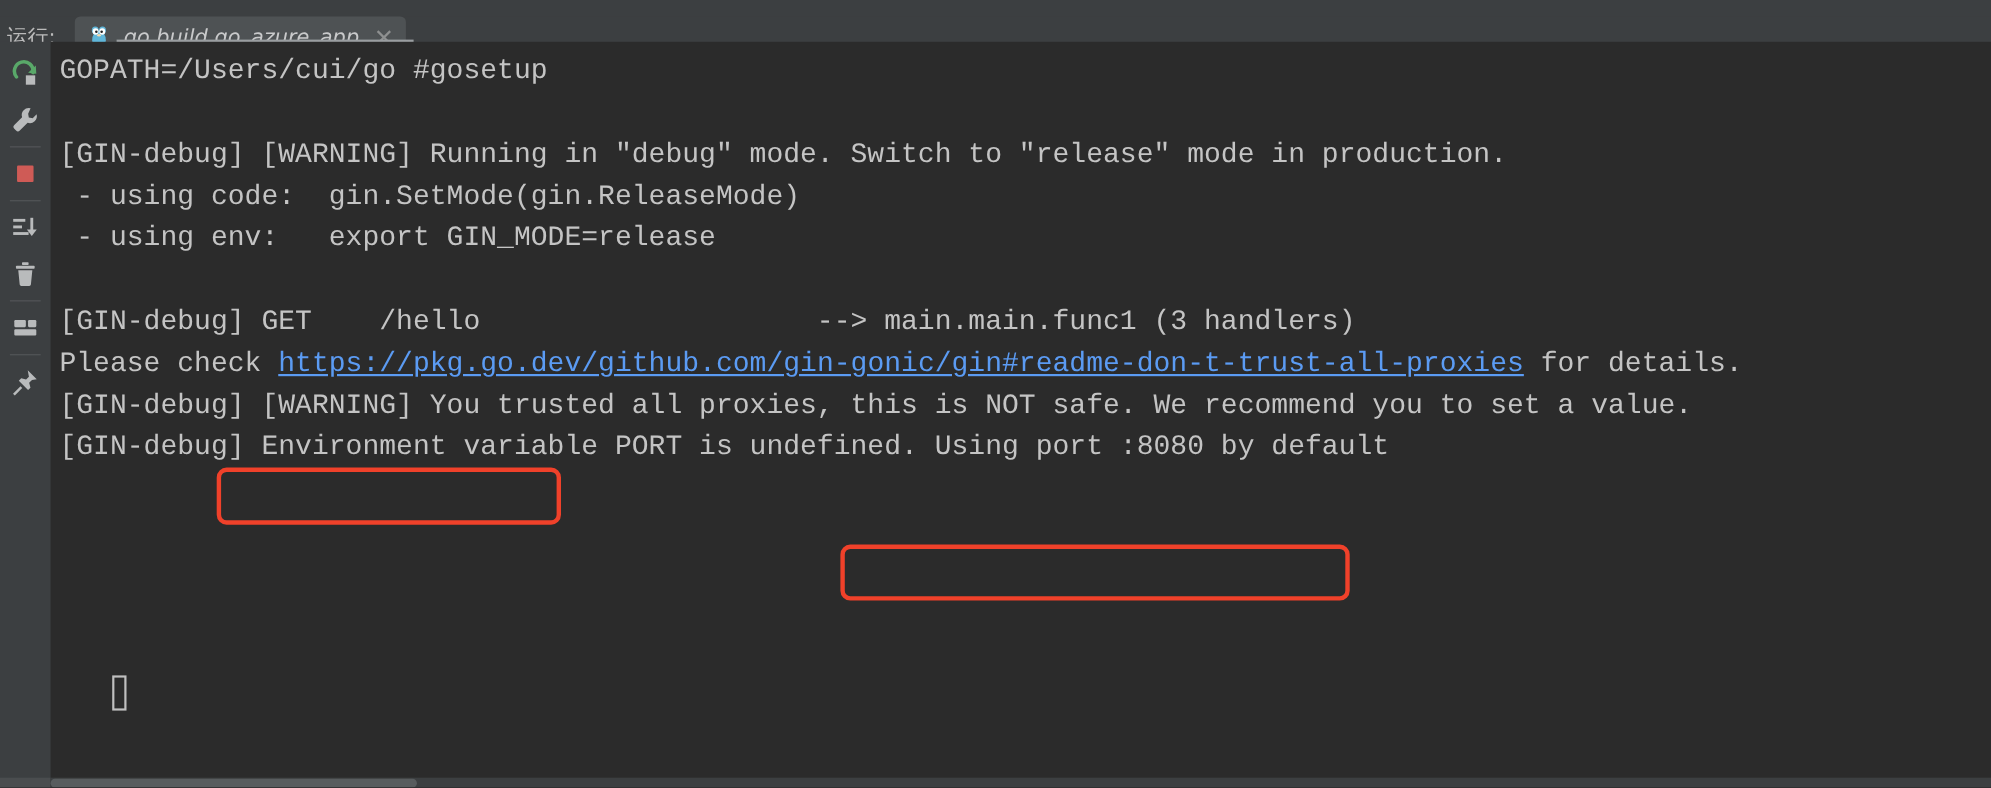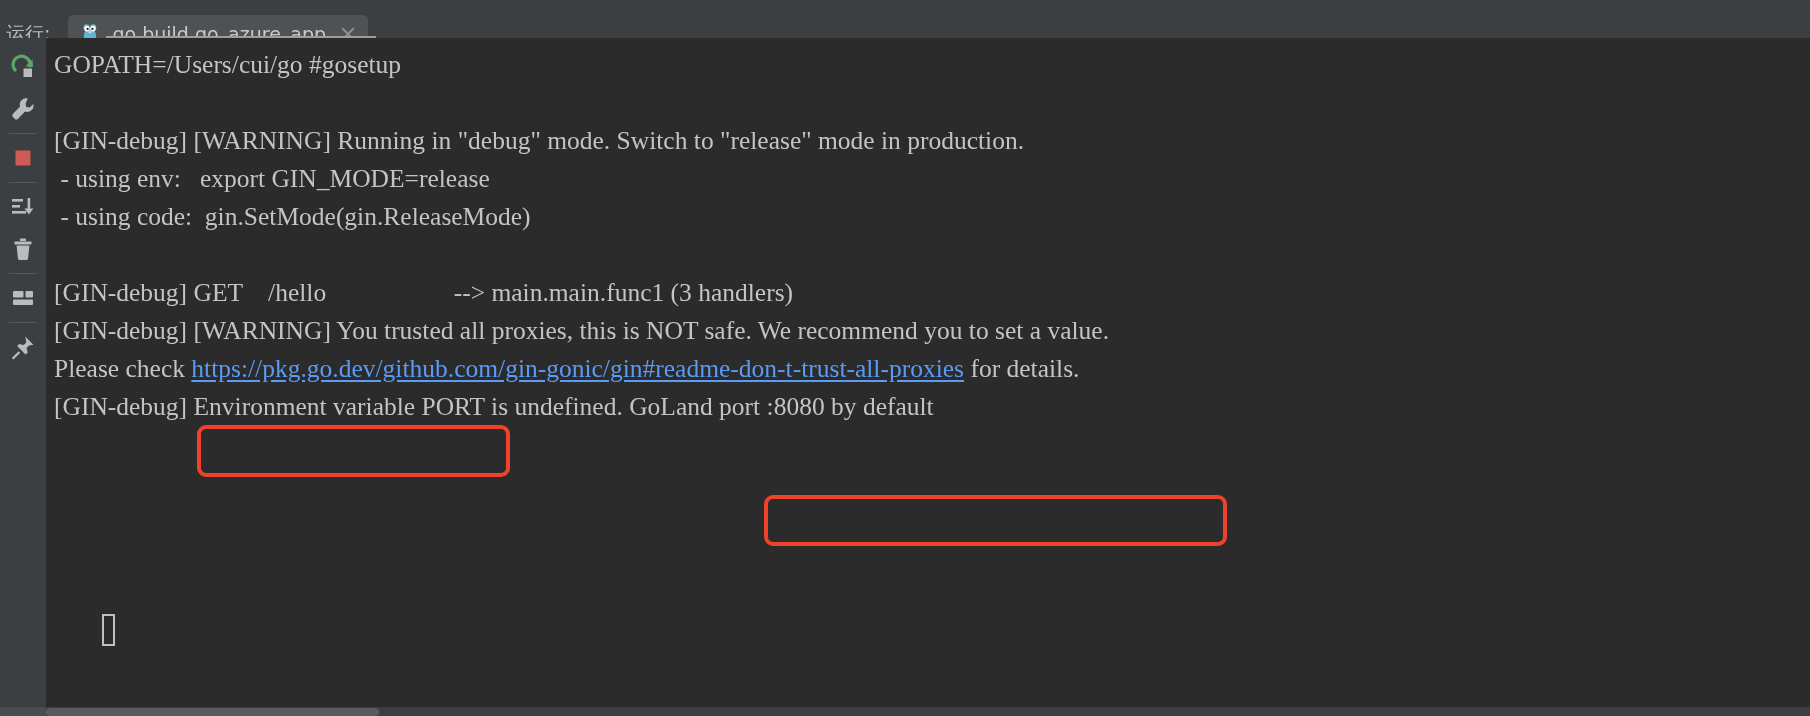--- a/index.html
+++ b/index.html
@@ -54,20 +54,21 @@
     width: 26px;
     height: 26px;
     margin-right: 8px;
     flex: 0 0 auto;
   }
   .tab-title {
     color: #c9cacb;
     font-family: "DejaVu Sans", sans-serif;
     font-size: 19px;
     white-space: nowrap;
+    font-style: italic;
   }
   .tab-close {
     margin-left: 14px;
     width: 16px;
     height: 16px;
     position: relative;
     flex: 0 0 auto;
     opacity: .62;
   }
   .tab-close::before, .tab-close::after {
@@ -122,21 +123,21 @@
     width: 1764px;
     padding: 8px 0 0 8px;
   }
   .line {
     height: 38px;
     line-height: 38px;
     font-size: 25.5px;
     letter-spacing: 0px;
     color: #c4c4c4;
     white-space: pre;
-    font-family: Liberation Serif, serif;
+    font-family: Liberation Mono, monospace;
   }
   .link {
     color: #5b9bf3;
     text-decoration: underline;
     text-underline-offset: 3px;
   }
 
   
   .annot {
     position: absolute;
@@ -276,29 +277,29 @@
       </svg>
     </div>
   </div>
 
   <div class="console-wrap">
     <div class="console">
 
       <div class="line">GOPATH=/Users/cui/go #gosetup</div>
       <div class="line"> </div>
       <div class="line">[GIN-debug] [WARNING] Running in "debug" mode. Switch to "release" mode in production.</div>
+      <div class="line"> - using code:  gin.SetMode(gin.ReleaseMode)</div>
       <div class="line"> - using env:   export GIN_MODE=release</div>
-      <div class="line"> - using code:  gin.SetMode(gin.ReleaseMode)</div>
       <div class="line"> </div>
       <div class="line">[GIN-debug] GET    /hello                    --&gt; main.main.func1 (3 handlers)</div>
+      <div class="line"><span>Please check </span><a class="link" href="#">https://pkg.go.dev/github.com/gin-gonic/gin#readme-don-t-trust-all-proxies</a><span> for details.</span></div>
+
       <div class="line">[GIN-debug] [WARNING] You trusted all proxies, this is NOT safe. We recommend you to set a value.</div>
 
-      <div class="line"><span>Please check </span><a class="link" href="#">https://pkg.go.dev/github.com/gin-gonic/gin#readme-don-t-trust-all-proxies</a><span> for details.</span></div>
-
-      <div class="line"><span>[GIN-debug] Environment variable PORT is undefined. </span><span>GoLand port :8080 by default</span></div>
+      <div class="line"><span>[GIN-debug] Environment variable PORT is undefined. </span><span>Using port :8080 by default</span></div>
 
     </div>
 
     <div class="caret"></div>
   </div>
 
   <div class="annot" id="annot-get"></div>
   <div class="annot" id="annot-port"></div>
 
   <div class="gutter-bottom"></div>

